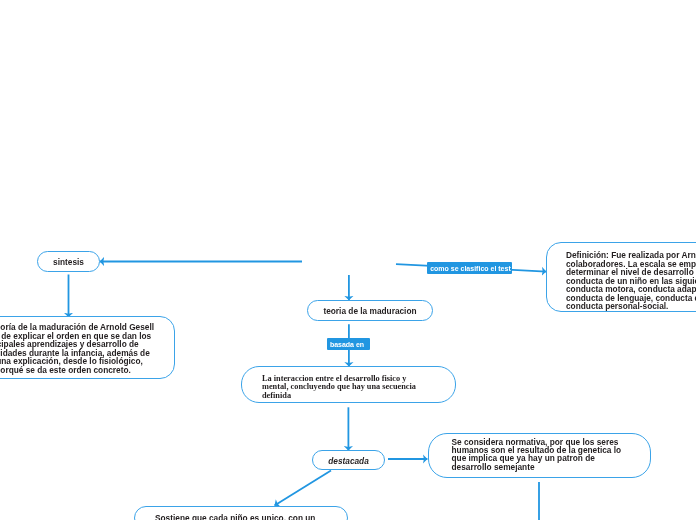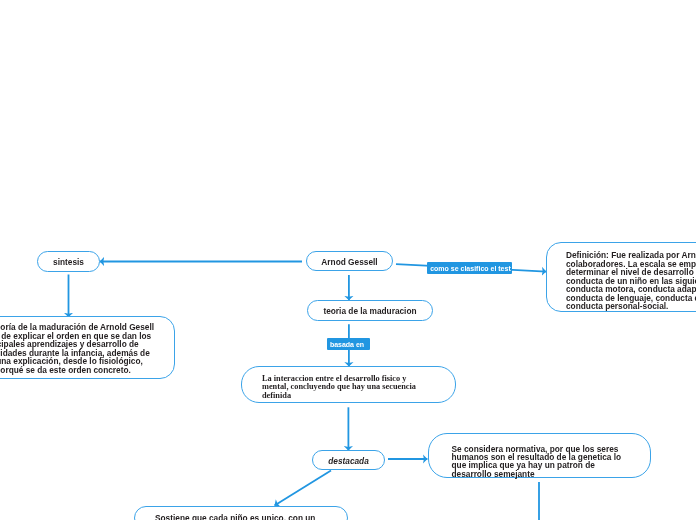--- a/index.html
+++ b/index.html
@@ -36,23 +36,20 @@
       <path d="M388,459 L427.4,459" marker-end="url(#ah)"></path>
       <path d="M331,470.5 L274.5,505.4" marker-end="url(#ah)"></path>
       <path d="M539,482 L539,522"></path>
     </g>
   </svg>
 
   <div class="node pill" style="left:37px;top:251px;width:63px;height:21px;">
     <span>sintesis</span>
   </div>
 
-  <div class="node pill" style="left:306px;top:251px;width:87px;height:20px;">
-    <span>Arnod Gessell</span>
-  </div>
 
   <div class="node pill" style="left:286px;top:300px;width:126px;height:21px;margin-left:21px;">
     <span>teoria de la maduracion</span>
   </div>
 
   <div class="node card" style="left:-41px;top:316px;width:216px;height:63px;padding-left:21px;padding-top:6px;">
     <span>La teoría de la maduración de Arnold Gesell
 trata de explicar el orden en que se dan los
 principales aprendizajes y desarrollo de
 habilidades durante la infancia, además de
@@ -73,21 +70,21 @@
   <div class="node card" style="left:241px;top:366px;width:215px;height:37px;padding-left:20px;padding-top:7.5px;border-radius:18px;font-family:Liberation Serif, serif;">
     <span>La interaccion entre el desarrollo fisico y
 mental, concluyendo que hay una secuencia
 definida</span>
   </div>
 
   <div class="node pill" style="left:312px;top:450px;width:73px;height:20px;font-style:italic;">
     <span>destacada</span>
   </div>
 
-  <div class="node card" style="left:428px;top:433px;width:223px;height:45px;padding-left:22.5px;padding-top:11px;border-radius:19px;line-height:8.2px;">
+  <div class="node card" style="left:428px;top:433px;width:223px;height:45px;padding-left:22.5px;padding-top:4px;border-radius:19px;line-height:8.2px;">
     <span>Se considera normativa, por que los seres
 humanos son el resultado de la genetica lo
 que implica que ya hay un patron de
 desarrollo semejante</span>
   </div>
 
   <div class="node card" style="left:134px;top:506px;width:214px;height:24px;padding-left:20px;border-radius:12px;align-items:center;padding-top:1px;">
     <span>Sostiene que cada niño es unico, con un</span>
   </div>
 

